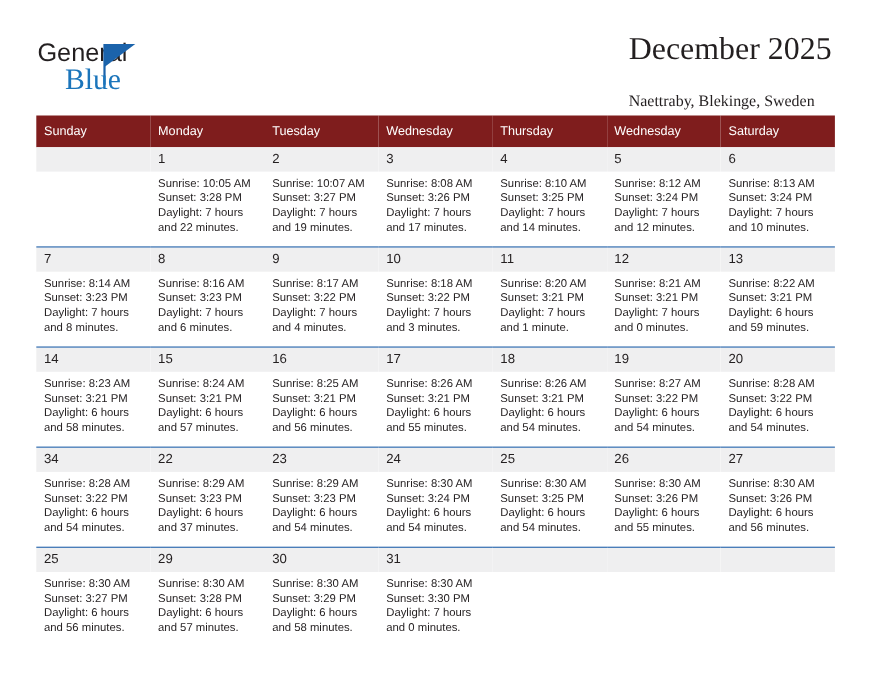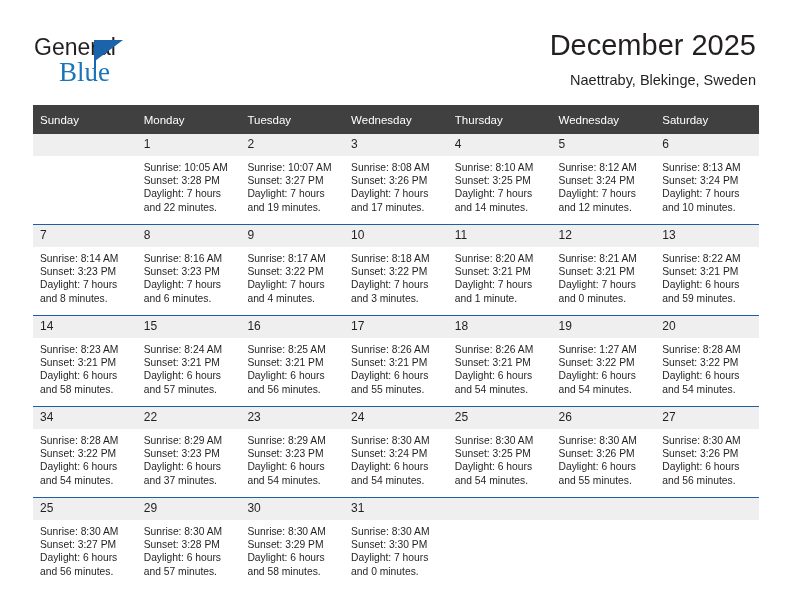--- a/index.html
+++ b/index.html
@@ -68,48 +68,48 @@
     top: 6px;
     width: 2px;
     height: 37px;
     background: #1b63ab;
   }
 
   .title-block {
     position: absolute;
     right: 36px;
     top: 28px;
-    text-align: right;
+    font-family: Liberation Serif, serif;
   }
   .month-title {
     font-size: 29px;
     color: #231f20;
     line-height: 34px;
     white-space: nowrap;
     font-weight: normal;
   }
   .location {
     font-size: 14.5px;
     color: #231f20;
     line-height: 20px;
-    margin-top: 8px;
+    margin-top: 20px;
     white-space: nowrap;
   }
 
   
   .calendar {
     position: absolute;
     left: 33px;
     top: 105px;
     width: 726px;
     border-collapse: collapse;
     table-layout: fixed;
   }
   .calendar th {
-    background: #404040;
+    background: #7f1d1d;
     color: #ffffff;
     font-size: 11.5px;
     font-weight: normal;
     text-align: left;
     padding: 5px 0 5px 7px;
     height: 19px;
     vertical-align: middle;
     border: none;
     margin-left: 24px;
   }
@@ -347,21 +347,21 @@
             <div class="info">
               <div>Sunrise: 8:26 AM</div>
               <div>Sunset: 3:21 PM</div>
               <div>Daylight: 6 hours</div>
               <div>and 54 minutes.</div>
             </div>
           </td>
           <td>
             <span class="daynum">19</span>
             <div class="info">
-              <div>Sunrise: 1:27 AM</div>
+              <div>Sunrise: 8:27 AM</div>
               <div>Sunset: 3:22 PM</div>
               <div>Daylight: 6 hours</div>
               <div>and 54 minutes.</div>
             </div>
           </td>
           <td>
             <span class="daynum">20</span>
             <div class="info">
               <div>Sunrise: 8:28 AM</div>
               <div>Sunset: 3:22 PM</div>

